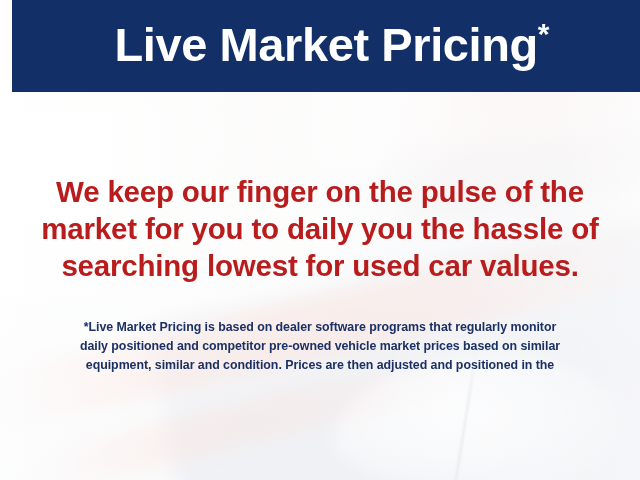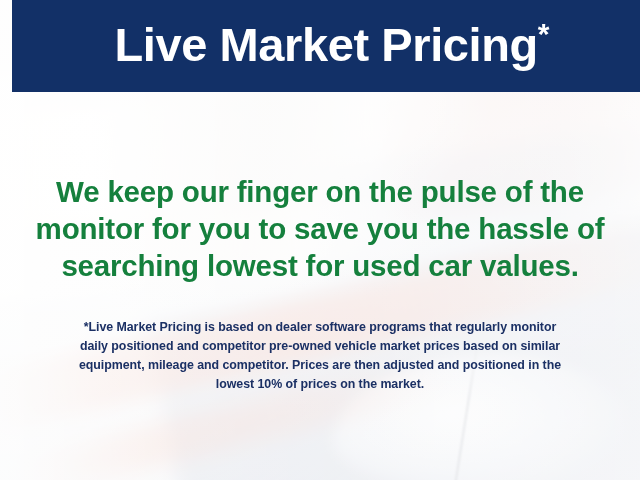--- a/index.html
+++ b/index.html
@@ -230,21 +230,21 @@
     letter-spacing: 0;
   }
 
   
   .headline {
     position: absolute;
     left: 0;
     top: 173px;
     width: 640px;
     text-align: center;
-    color: #15803d;
+    color: #b91c1c;
     font-family: "Liberation Sans", sans-serif;
     font-weight: bold;
     font-size: 29.5px;
     line-height: 37px;
     letter-spacing: -0.2px;
     box-sizing: border-box;
     padding: 0 22px;
   }
   .headline-line {
     display: block;
@@ -290,24 +290,23 @@
     <div class="bg-wash"></div>
     <div class="bg-wash-left"></div>
   </div>
 
   <div class="header-banner">
     <h1 class="header-title"><span>Live Market Pricing</span><span class="star">*</span></h1>
   </div>
 
   <div class="headline">
     <span class="headline-line">We keep our finger on the pulse of the</span>
-    <span class="headline-line">monitor for you to save you the hassle of</span>
+    <span class="headline-line">market for you to daily you the hassle of</span>
     <span class="headline-line">searching lowest for used car values.</span>
   </div>
 
   <div class="disclaimer">
     <span class="disclaimer-line">*Live Market Pricing is based on dealer software programs that regularly monitor</span>
     <span class="disclaimer-line">daily positioned and competitor pre-owned vehicle market prices based on similar</span>
-    <span class="disclaimer-line">equipment, mileage and competitor. Prices are then adjusted and positioned in the</span>
-    <span class="disclaimer-line">lowest 10% of prices on the market.</span>
+    <span class="disclaimer-line">equipment, similar and condition. Prices are then adjusted and positioned in the</span>
   </div>
 
 </div>
 
 </body></html>

